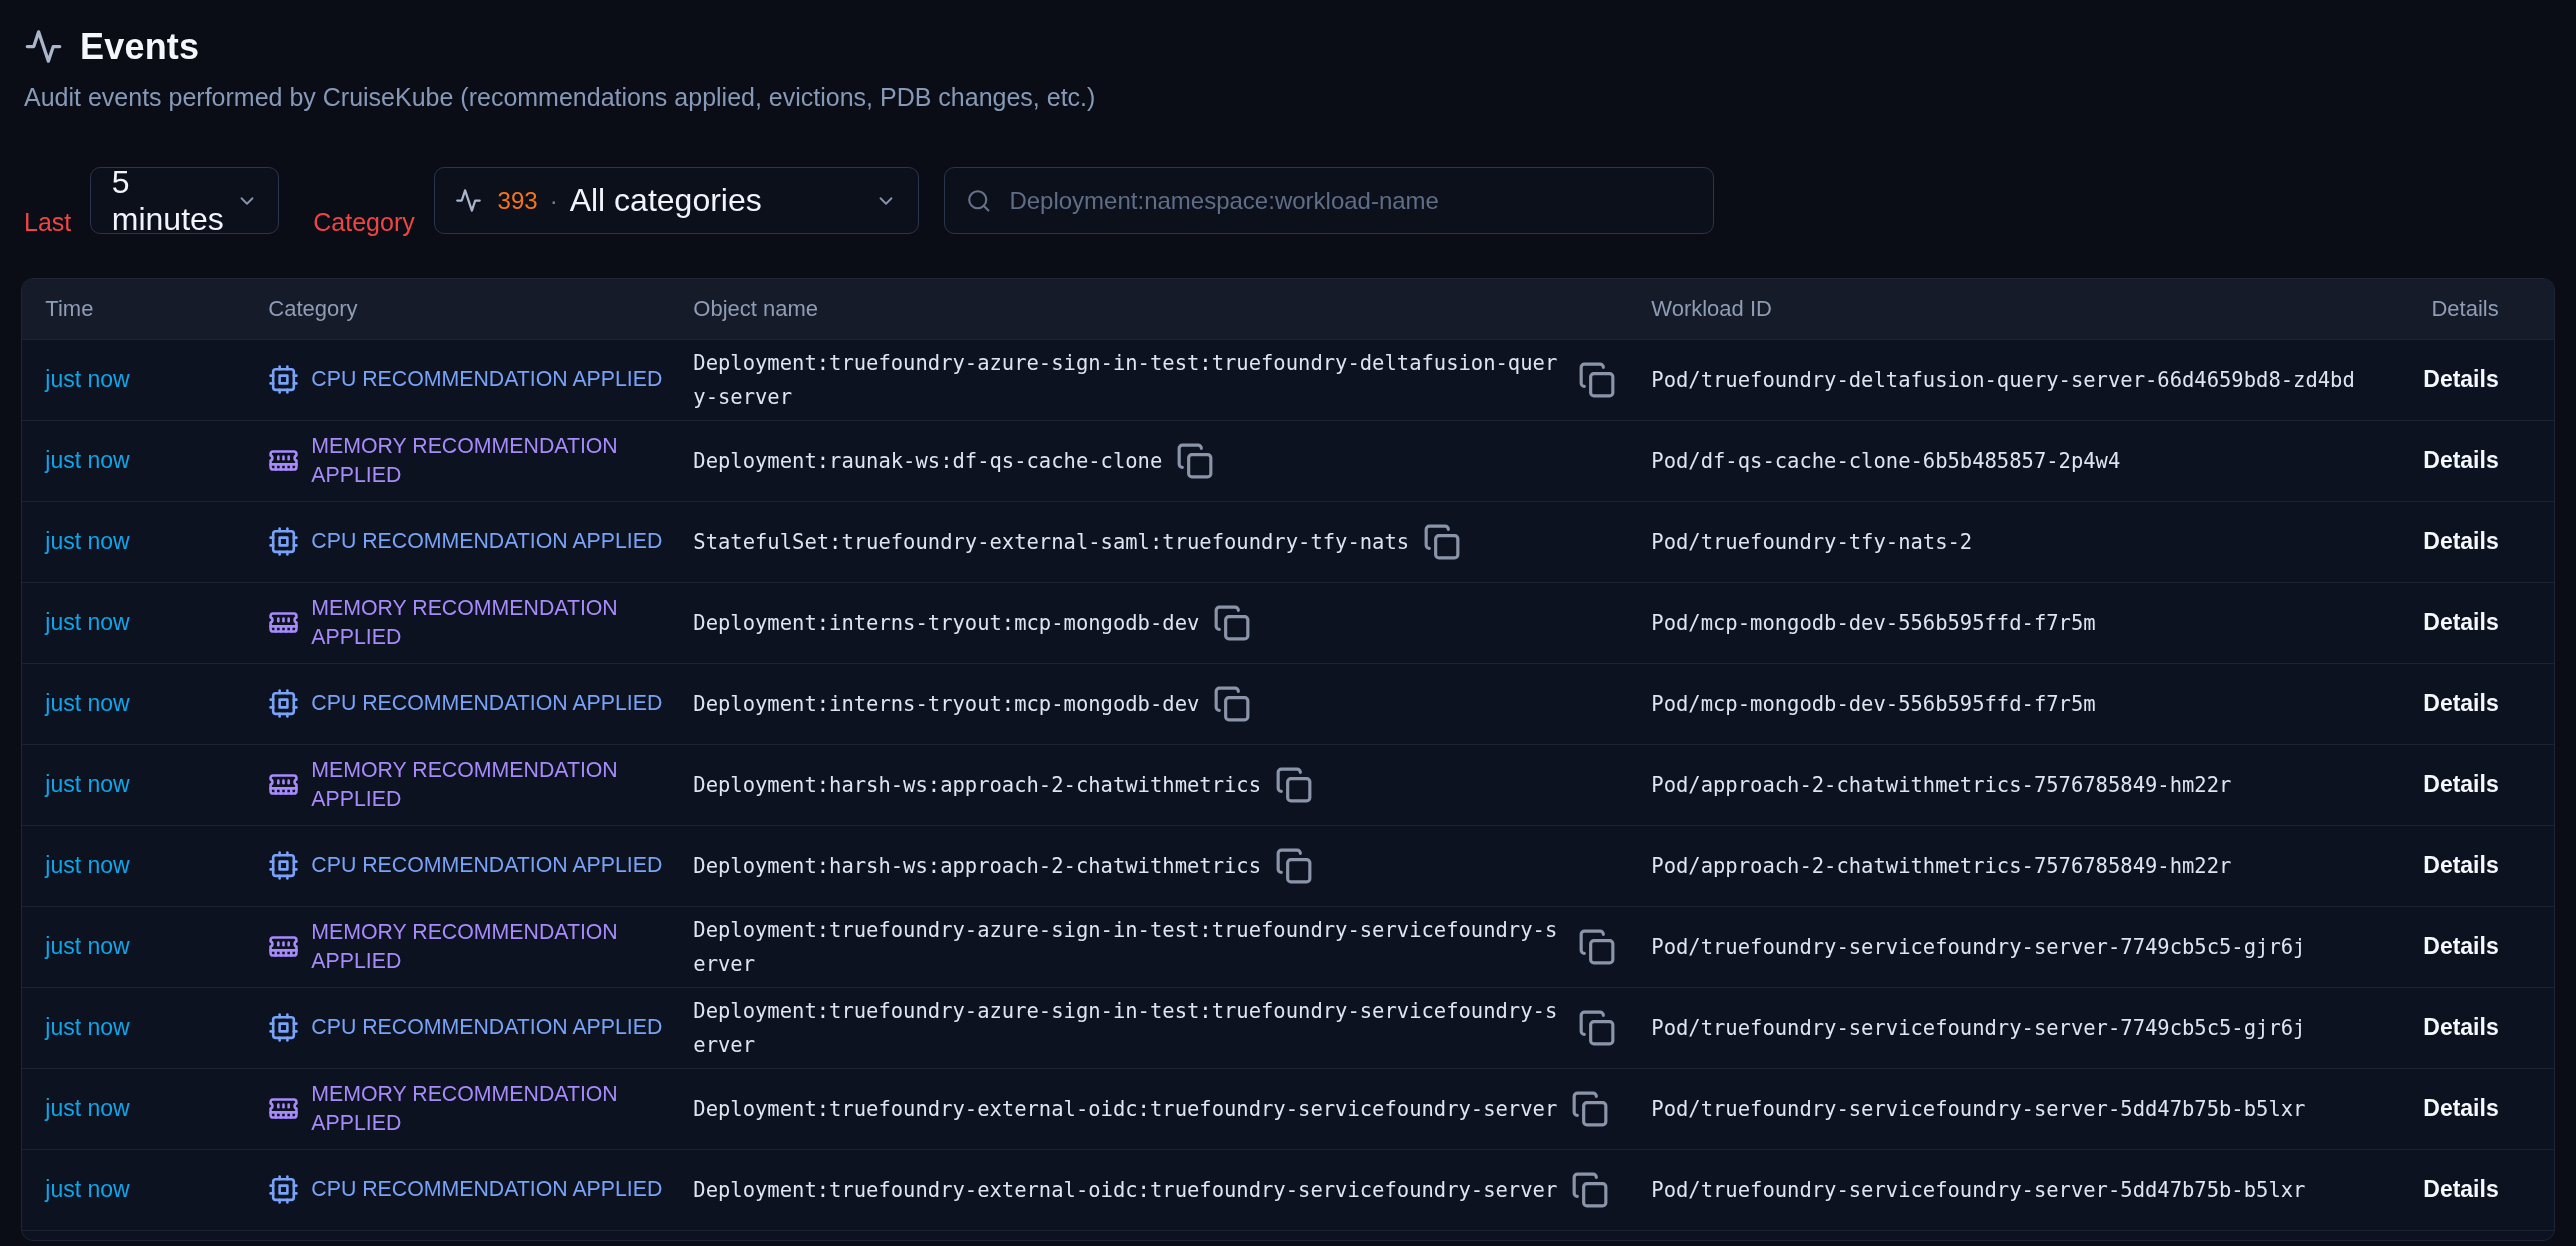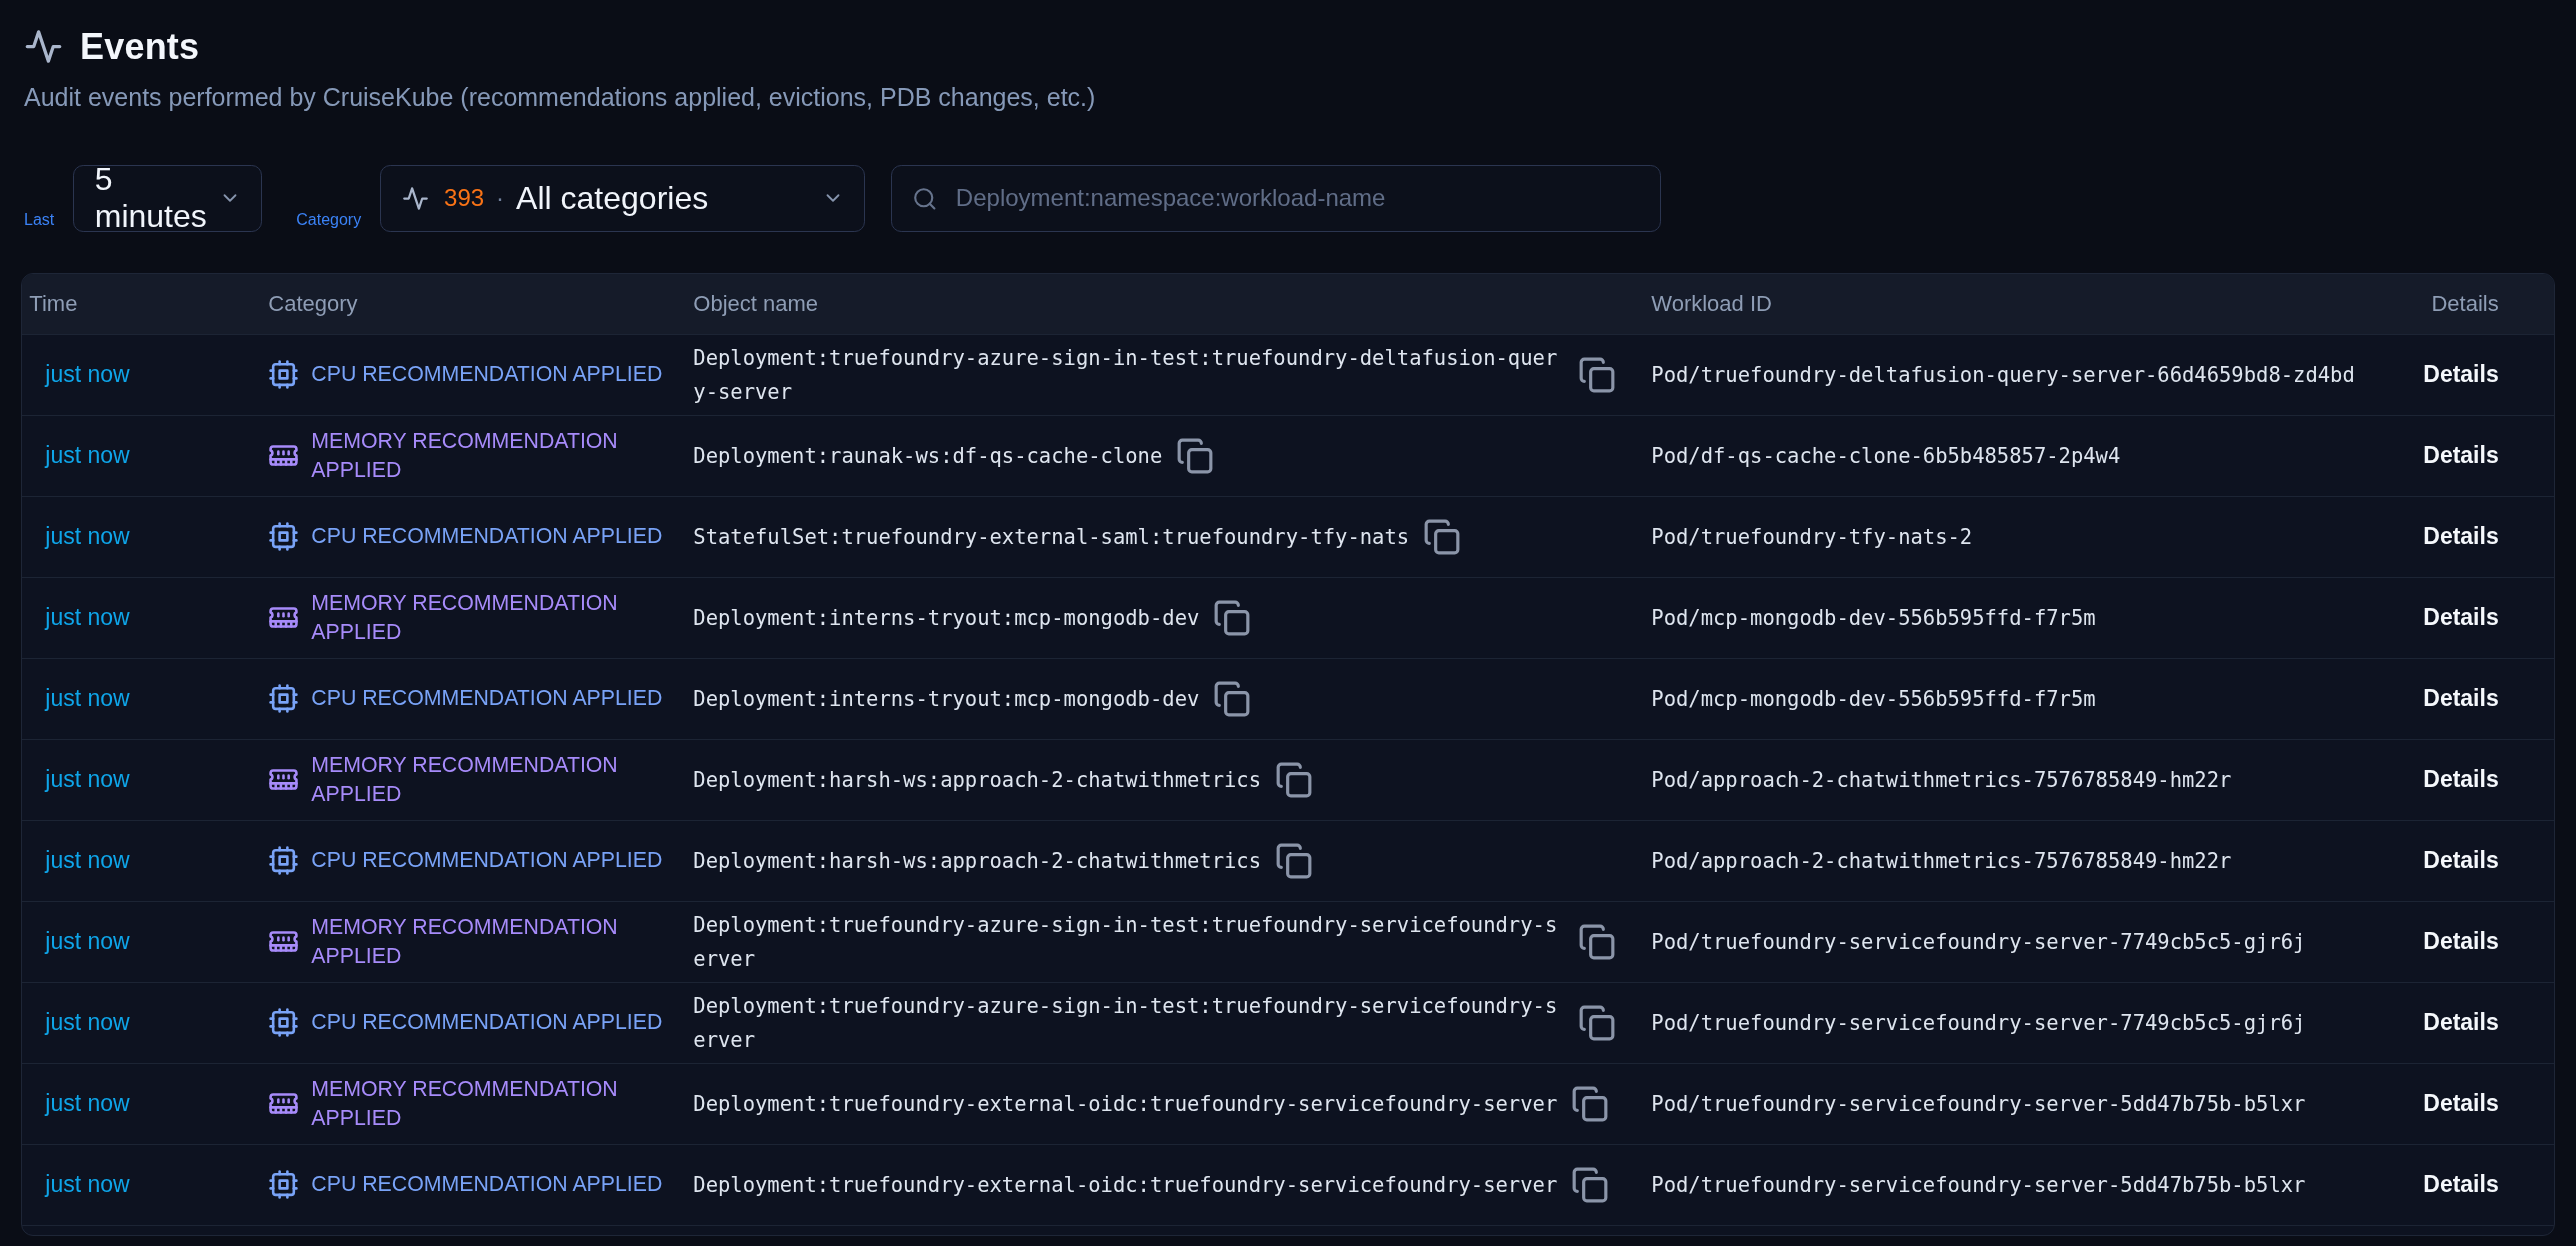--- a/index.html
+++ b/index.html
@@ -13,21 +13,21 @@
 
   
   .page-header { padding: 25.6px 0 0 24px; }
   .title-row { display: flex; align-items: center; gap: 17px; }
   .title-row svg { width: 39px; height: 39px; stroke: #aab6cc; }
   .page-title { font-size: 36px; font-weight: 700; color: #f4f7fc; letter-spacing: 0.2px; }
   .page-subtitle { margin-top: 15.4px; font-size: 25px; color: #8699b8; }
 
   
   .filter-bar { display: flex; align-items: center; margin: 53px 0 0 24px; }
-  .filter-label { font-size: 16px; color: #3b82f6; margin-top: 43px; }
+  .filter-label { font-size: 25px; color: #ef4444; margin-top: 43px; }
   .pill {
     display: flex; align-items: center;
     height: 67px; border: 0.9px solid #2b3550; border-radius: 10.2px;
     background: #0c101b; cursor: pointer;
   }
   .time-select { width: 189px; padding: 0 20.5px; margin-left: 19px; justify-content: space-between; }
   .pill .value { font-size: 32px; color: #f1f5fb; }
   .chev { width: 22px; height: 22px; stroke: #8694ad; flex: none; }
   .cat-label-gap { margin-left: 34px; }
   .category-select { width: 485px; margin-left: 19px; padding: 0 20.5px; }
@@ -53,21 +53,21 @@
     border: 0.9px solid #1e2637; border-radius: 12px;
     overflow: hidden; background: #0d1220;
   }
   .grid-cols {
     display: grid;
     grid-template-columns: 235px 417px 958px 778px 1fr;
     align-items: center;
   }
   .thead { height: 60px; background: #151b29; color: #8e9db5; font-size: 22px; }
   .thead .hcell { padding-left: 19px; }
-  .thead .hcell.first { padding-left: 7px; }
+  .thead .hcell.first { padding-left: 23px; }
   .thead .hcell.cat-h { padding-left: 11px; }
   .thead .hcell.det-h { text-align: right; padding-right: 55px; }
   .trow { height: 81px; border-top: 0.9px solid #1c2434; }
   .cell { min-width: 0; }
   .cell.time { padding-left: 23px; font-size: 23px; color: #0ea5e9; }
   .cell.cat { padding-left: 11px; display: flex; align-items: center; gap: 12px; }
   .cat-icon { width: 31px; height: 31px; flex: none; display: none; }
   .cat-icon svg { width: 31px; height: 31px; display: block; }
   .trow.cpu .cat-icon.icon-cpu { display: block; }
   .trow.memory .cat-icon.icon-memory { display: block; }

